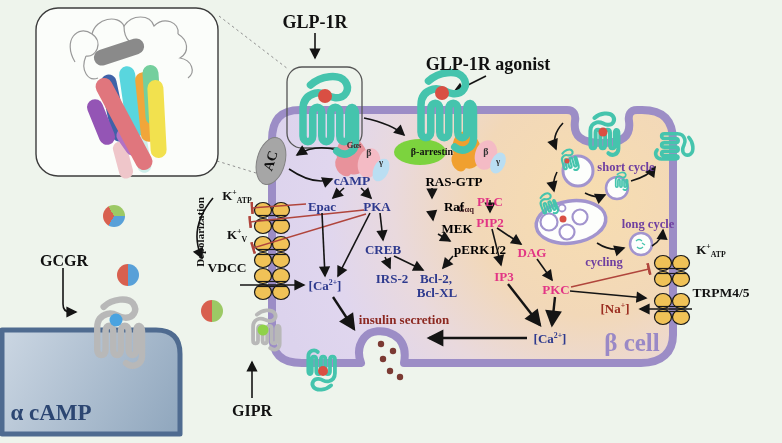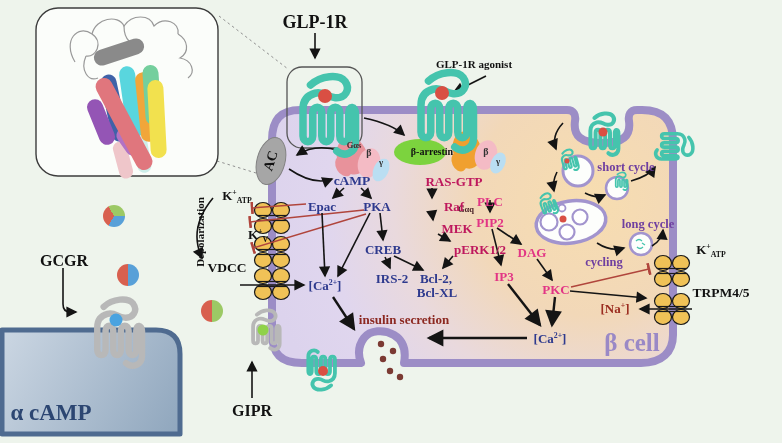--- a/index.html
+++ b/index.html
@@ -3,21 +3,21 @@
 <meta charset="utf-8">
 <style>
   html,body{margin:0;padding:0;background:#eef4ec;}
   #stage{position:relative;width:782px;height:443px;background:#eef4ec;overflow:hidden;
          font-family:"Liberation Serif",serif;}
   #diagram-svg{position:absolute;left:0;top:0;z-index:1;}
   .lbl{position:absolute;transform:translate(-50%,-50%);font-weight:700;line-height:1;
        white-space:nowrap;z-index:5;color:#111;}
   .lbl sup{font-size:60%;vertical-align:5px;}
   .lbl sub{font-size:60%;vertical-align:-3px;}
-  .c-blue{color:#2e3a8e;} .c-green{color:#be185d;padding-left:44px;} .c-pink{color:#e23585;}
+  .c-blue{color:#2e3a8e;} .c-green{color:#000000;padding-left:44px;} .c-pink{color:#e23585;}
   .c-purple{color:#6f3fa0;} .c-dred{color:#8c2820;} .c-cellb{color:#9a89c6;}
   .c-cella{color:#2c4672;}
   .rot-90{transform:translate(-50%,-50%) rotate(-90deg);}
   .rot-ac{transform:translate(-50%,-50%) rotate(-72deg);}
   .pie{position:absolute;border-radius:50%;z-index:4;}
   .pie-red{background:#d8604f;} .pie-green{background:#9cc965;} .pie-blue{background:#58a0d8;}
   .pie-rg{background:conic-gradient(from 180deg,#d8604f 0 50%,#9cc965 0);}
   .pie-rb{background:conic-gradient(from 180deg,#d8604f 0 50%,#58a0d8 0);}
   .pie-tri{background:conic-gradient(from 330deg,#9cc965 0 33.3%,#58a0d8 0 66.6%,#d8604f 0);}
   .pie-tri2{background:conic-gradient(from 30deg,#58a0d8 0 33.3%,#d8604f 0 66.6%,#9cc965 0);}
@@ -242,21 +242,21 @@
     <circle cx="390" cy="371" r="3.2"></circle>
     <circle cx="400" cy="377" r="3.2"></circle>
   </g>
 </svg>
 
 <div class="pie pie-tri" style="left:103px;top:205px;width:22px;height:22px;"></div>
 <div class="pie pie-rb" style="left:117px;top:264px;width:22px;height:22px;"></div>
 <div class="pie pie-rg" style="left:201px;top:300px;width:22px;height:22px;"></div>
 
 <span class="lbl" style="left:315px;top:22px;font-size:18px;">GLP-1R</span>
-<span class="lbl" style="left:474px;top:64px;font-size:11px;">GLP-1R agonist</span>
+<span class="lbl" style="left:488px;top:64px;font-size:18px;">GLP-1R agonist</span>
 <span class="lbl rot-ac" style="left:271px;top:161px;font-size:14px;">AC</span>
 <span class="lbl" style="left:354px;top:145px;font-size:8.5px;color:#4a2328;">Gαs</span>
 <span class="lbl" style="left:369px;top:153px;font-size:10px;color:#333;">β</span>
 <span class="lbl" style="left:381px;top:162px;font-size:9px;color:#333;">γ</span>
 <span class="lbl" style="left:466px;top:161px;font-size:8.5px;color:#4a2328;margin-top:48px;">Gαq</span>
 <span class="lbl" style="left:486px;top:152px;font-size:10px;color:#333;">β</span>
 <span class="lbl" style="left:498px;top:161px;font-size:9px;color:#333;">γ</span>
 <span class="lbl" style="left:432px;top:152px;font-size:10px;">β-arrestin</span>
 <span class="lbl c-blue" style="left:352px;top:181px;font-size:13.5px;">cAMP</span>
 <span class="lbl c-blue" style="left:322px;top:206px;font-size:13px;">Epac</span>
@@ -280,20 +280,20 @@
 <span class="lbl c-purple" style="left:604px;top:262px;font-size:12.5px;">cycling</span>
 <span class="lbl c-cellb" style="left:632px;top:342px;font-size:25px;">β cell</span>
 <span class="lbl c-cella" style="left:51px;top:412px;font-size:23px;">α cAMP</span>
 <span class="lbl" style="left:64px;top:261px;font-size:16px;">GCGR</span>
 <span class="lbl" style="left:252px;top:411px;font-size:16px;">GIPR</span>
 <span class="lbl rot-90" style="left:200px;top:232px;font-size:11px;">Depolarization</span>
 <span class="lbl" style="left:227px;top:268px;font-size:13.5px;text-align:center;">VDCC</span>
 <span class="lbl" style="left:721px;top:293px;font-size:13.5px;">TRPM4/5</span>
 
 <span class="lbl" style="left:237px;top:197px;font-size:13px;"><span>K</span><sup>+</sup><sub>ATP</sub></span>
-<span class="lbl" style="left:237px;top:236px;font-size:13px;margin-left:21px;"><span>K</span><sup>+</sup><sub>V</sub></span>
+<span class="lbl" style="left:237px;top:236px;font-size:13px;"><span>K</span><sup>+</sup><sub>V</sub></span>
 <span class="lbl" style="left:711px;top:251px;font-size:13px;"><span>K</span><sup>+</sup><sub>ATP</sub></span>
 <span class="lbl c-blue" style="left:325px;top:285px;font-size:13px;"><span>[Ca</span><sup>2+</sup><span>]</span></span>
 <span class="lbl c-blue" style="left:550px;top:338px;font-size:13px;"><span>[Ca</span><sup>2+</sup><span>]</span></span>
 <span class="lbl" style="left:615px;top:308px;font-size:13px;color:#9b2d20;"><span>[Na</span><sup>+</sup><span>]</span></span>
 
 
 </div>
 
 </body></html>

